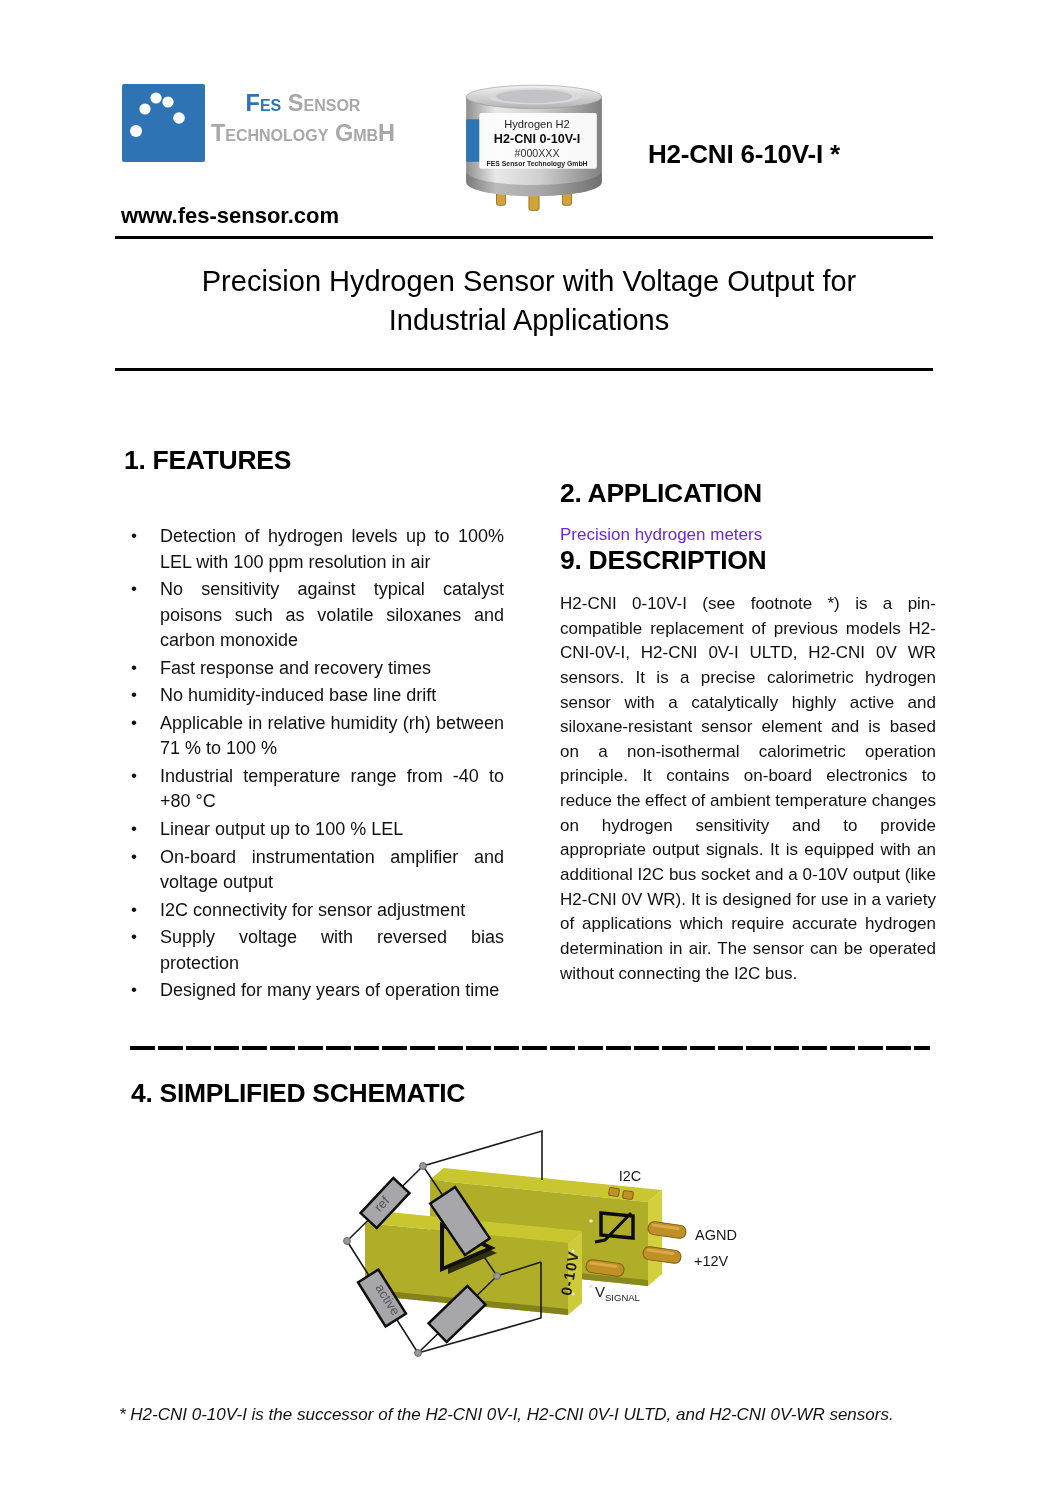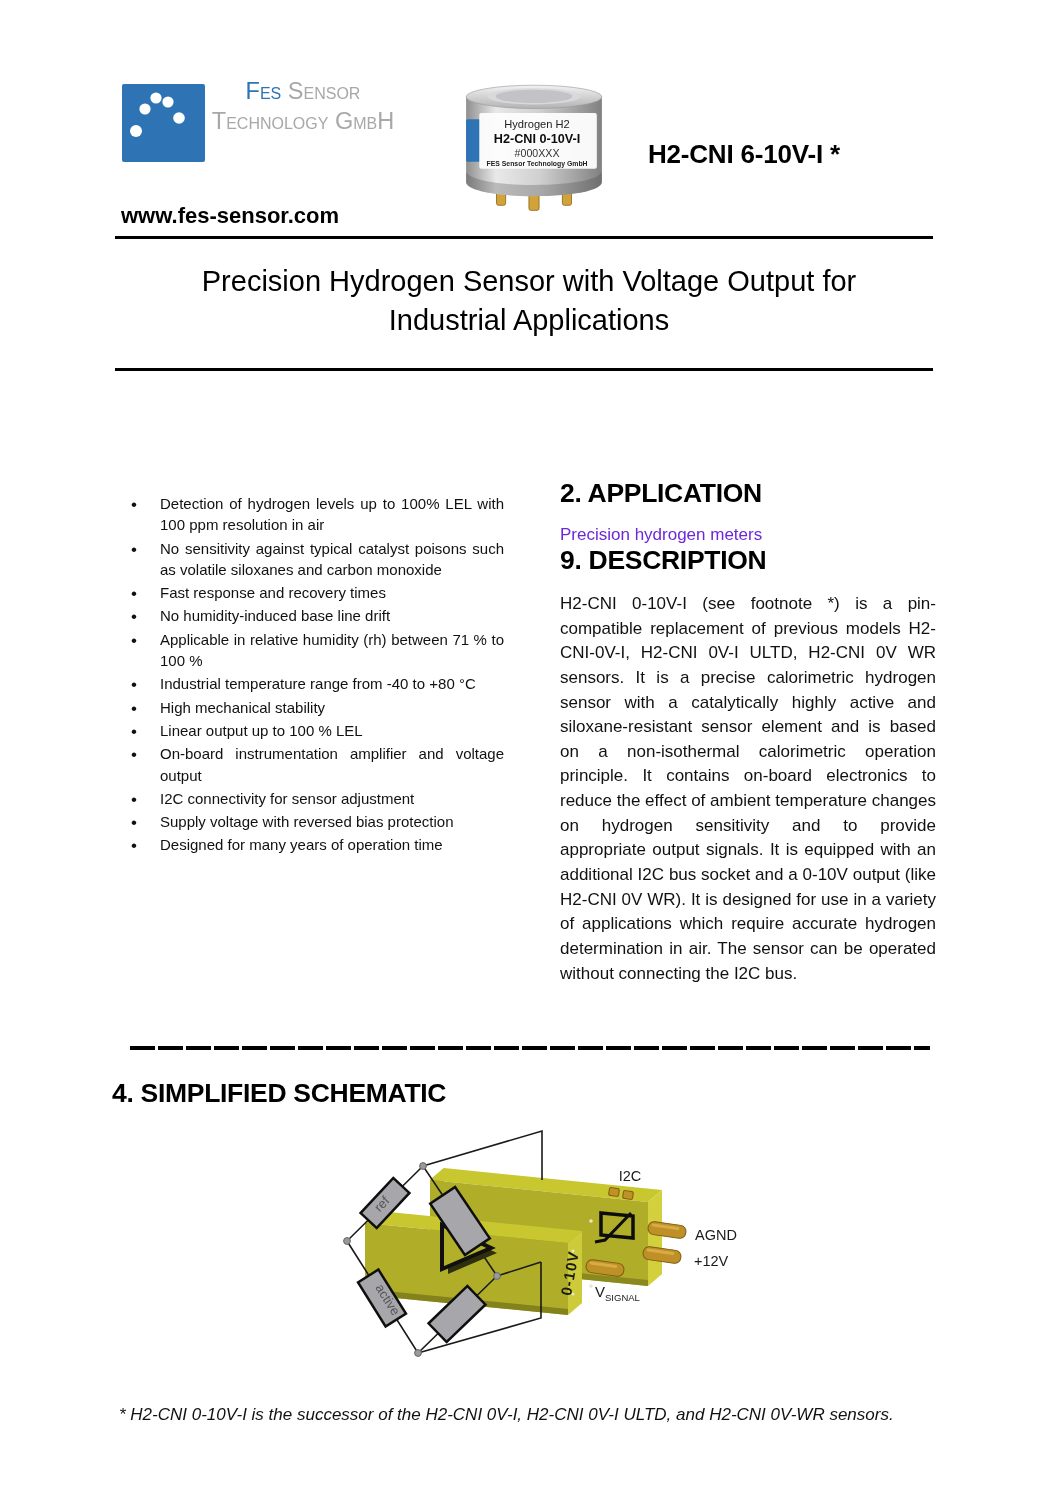--- a/index.html
+++ b/index.html
@@ -1,51 +1,51 @@
 <!DOCTYPE html>
 <html><head>
 <meta charset="utf-8">
 <style>
   html,body{margin:0;padding:0;background:#fff;}
   .page{position:relative;width:1058px;height:1497px;background:#fff;overflow:hidden;
         font-family:"Liberation Sans",sans-serif;color:#111;}
 
   
   .logo{position:absolute;left:122px;top:84px;width:83px;height:78px;}
-  .company{position:absolute;left:205px;top:76px;width:196px;text-align:center;
-           font-variant:small-caps;font-size:23.5px;font-weight:400;line-height:1.28;color:#a8a8a8;}
+  .company{position:absolute;left:205px;top:88px;width:196px;text-align:center;
+           font-variant:small-caps;font-size:23.5px;font-weight:700;line-height:1.28;color:#a8a8a8;}
   .company .fes{color:#2e74b5;}
   .sensor-photo{position:absolute;left:458px;top:76px;width:152px;height:138px;}
   .product-code{position:absolute;left:648px;top:139px;font-size:26px;font-weight:700;color:#000;letter-spacing:-0.2px;}
   .website{position:absolute;left:121px;top:203px;font-size:22px;font-weight:700;color:#000;text-decoration:none;}
 
   .rule{position:absolute;left:115px;width:818px;height:0;border-top:3.5px solid #000;}
   .rule1{top:236px;}
   .rule2{top:368px;}
 
   .title{position:absolute;left:139px;top:262px;width:780px;margin:0;text-align:center;
          font-size:29px;font-weight:400;line-height:1.33;color:#000;}
 
   h2.sec{font-size:26.5px;font-weight:700;margin:0;color:#000;letter-spacing:-0.3px;}
 
   .col-left{position:absolute;left:124px;top:445px;width:380px;}
   .col-left ul{margin:48px 0 0 0;padding:0;list-style:none;}
-  .col-left li{position:relative;padding-left:36px;margin:0 0 2px 0;font-size:15px;line-height:1.42;
+  .col-left li{position:relative;padding-left:36px;margin:0 0 2px 0;font-size:18px;line-height:1.42;
                text-align:justify;color:#111;}
   .col-left li::before{content:"\2022";position:absolute;left:7px;top:0;font-size:17px;color:#111;}
 
   .col-right{position:absolute;left:560px;top:478px;width:376px;}
   .app-text{margin:16px 0 0 0;font-size:17px;color:#6d28d9;}
   .desc-h{margin-top:36px;}
   .desc-text{margin:16px 0 0 0;font-size:17px;line-height:1.45;text-align:justify;color:#111;}
 
   .mid-divider{position:absolute;left:130px;top:1046px;width:800px;height:3.5px;
                background:repeating-linear-gradient(90deg,#000 0 25px,transparent 25px 28px);}
 
-  .schem-h{position:absolute;left:112px;top:1078px;text-align:center;}
+  .schem-h{position:absolute;left:131px;top:1078px;text-align:center;}
   .schematic{position:absolute;left:310px;top:1118px;width:460px;height:270px;}
 
   .footnote{position:absolute;left:119px;top:1405px;width:820px;margin:0;font-size:17px;color:#111;font-style:italic;}
 
   svg{display:block;}
   .svg-label{font-family:"Liberation Sans",sans-serif;}
 </style>
 </head>
 <body>
 
@@ -110,28 +110,28 @@
 
   <div class="product-code">H2-CNI 6-10V-I *</div>
 
   <a class="website" href="#">www.fes-sensor.com</a>
 
   <div class="rule rule1"></div>
   <h1 class="title">Precision Hydrogen Sensor with Voltage Output for Industrial Applications</h1>
   <div class="rule rule2"></div>
 
   <section class="col-left">
+    <h2 class="sec">1. FEATURES</h2>
     <ul>
       <li>Detection of hydrogen levels up to 100% LEL with 100 ppm resolution in air</li>
       <li>No sensitivity against typical catalyst poisons such as volatile siloxanes and carbon monoxide</li>
       <li>Fast response and recovery times</li>
       <li>No humidity-induced base line drift</li>
       <li>Applicable in relative humidity (rh) between 71 % to 100 %</li>
       <li>Industrial temperature range from -40 to +80 °C</li>
-      <li>High mechanical stability</li>
       <li>Linear output up to 100 % LEL</li>
       <li>On-board instrumentation amplifier and voltage output</li>
       <li>I2C connectivity for sensor adjustment</li>
       <li>Supply voltage with reversed bias protection</li>
       <li>Designed for many years of operation time</li>
     </ul>
   </section>
 
   <section class="col-right">
     <h2 class="sec">2. APPLICATION</h2>

